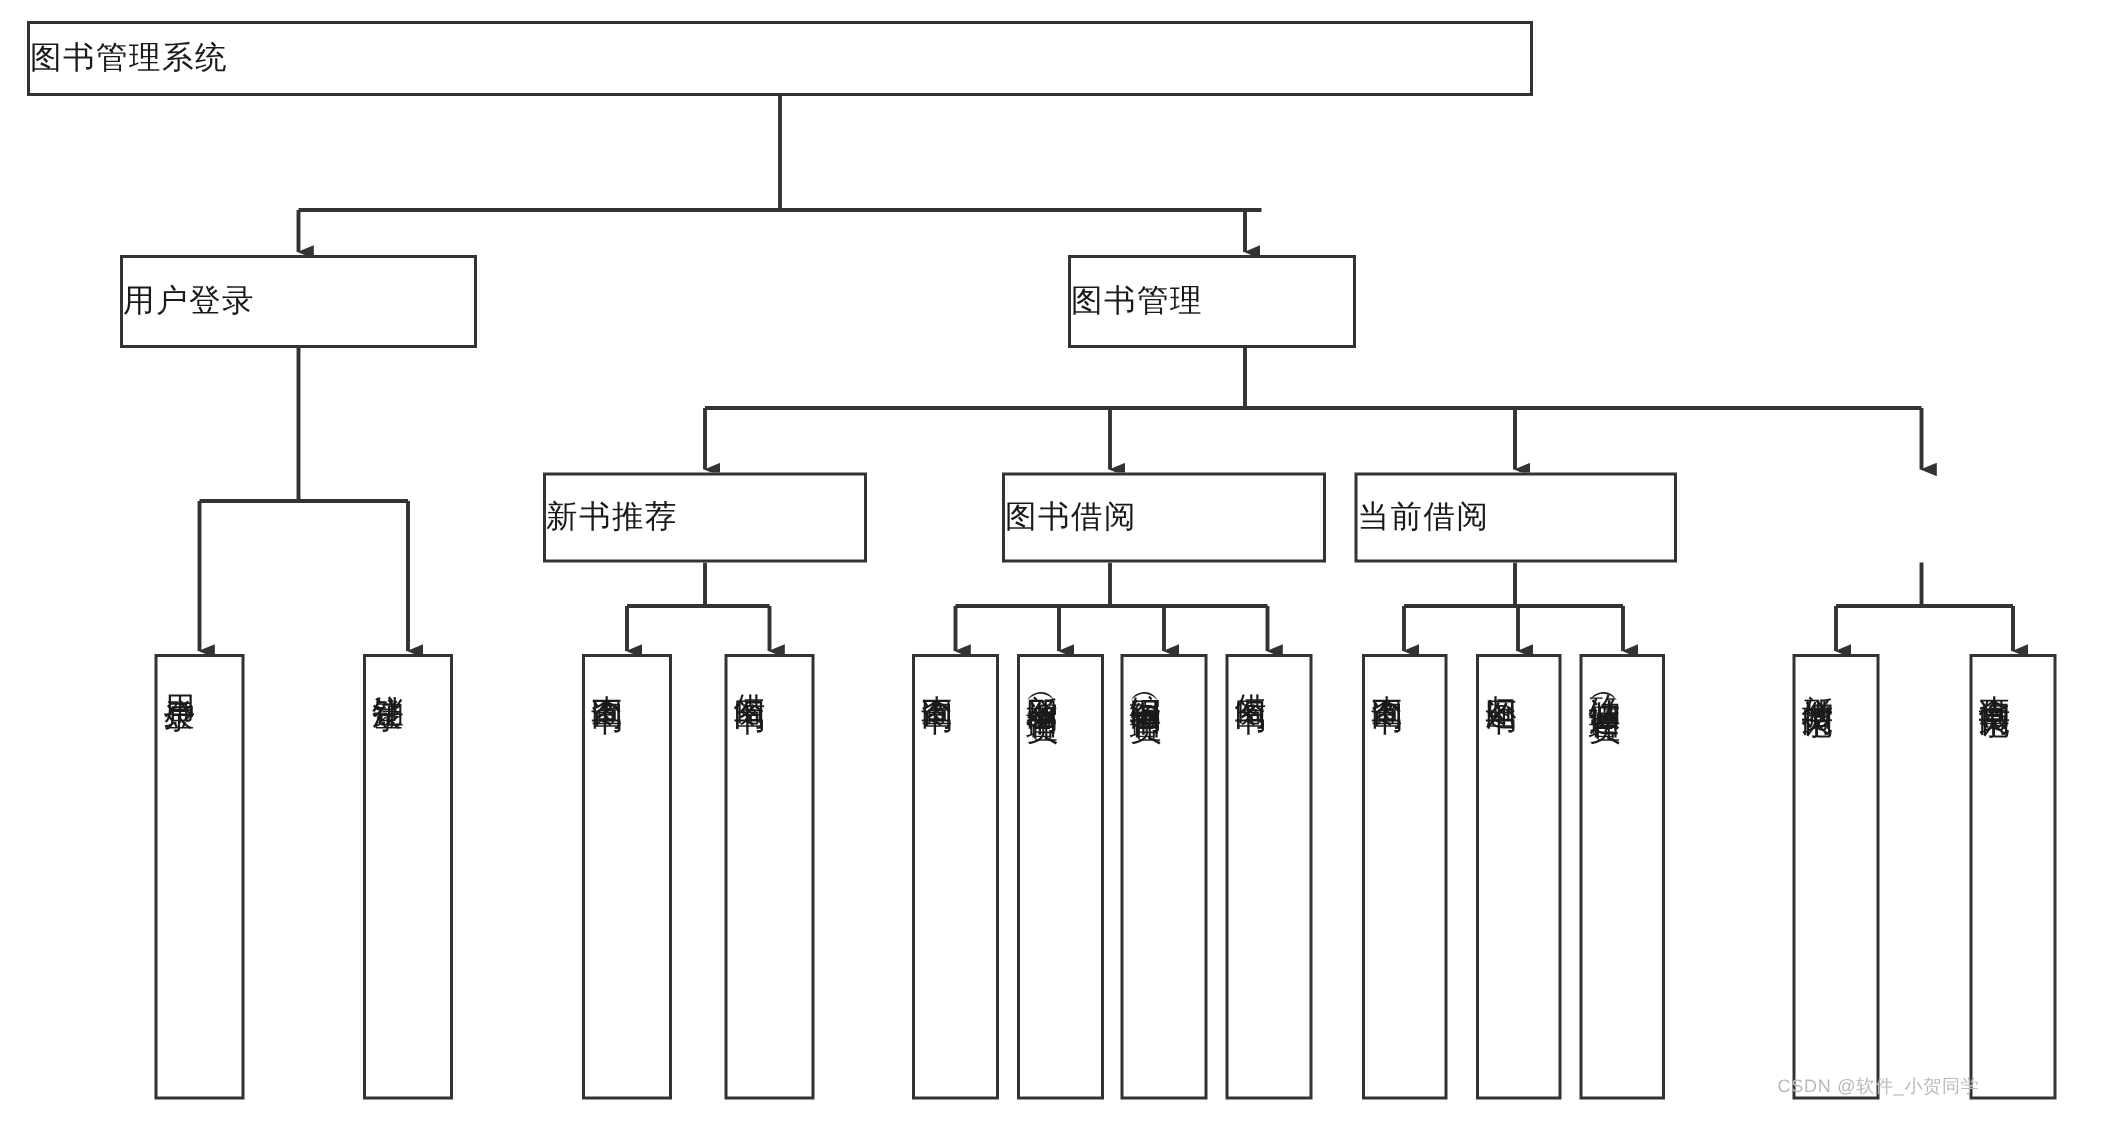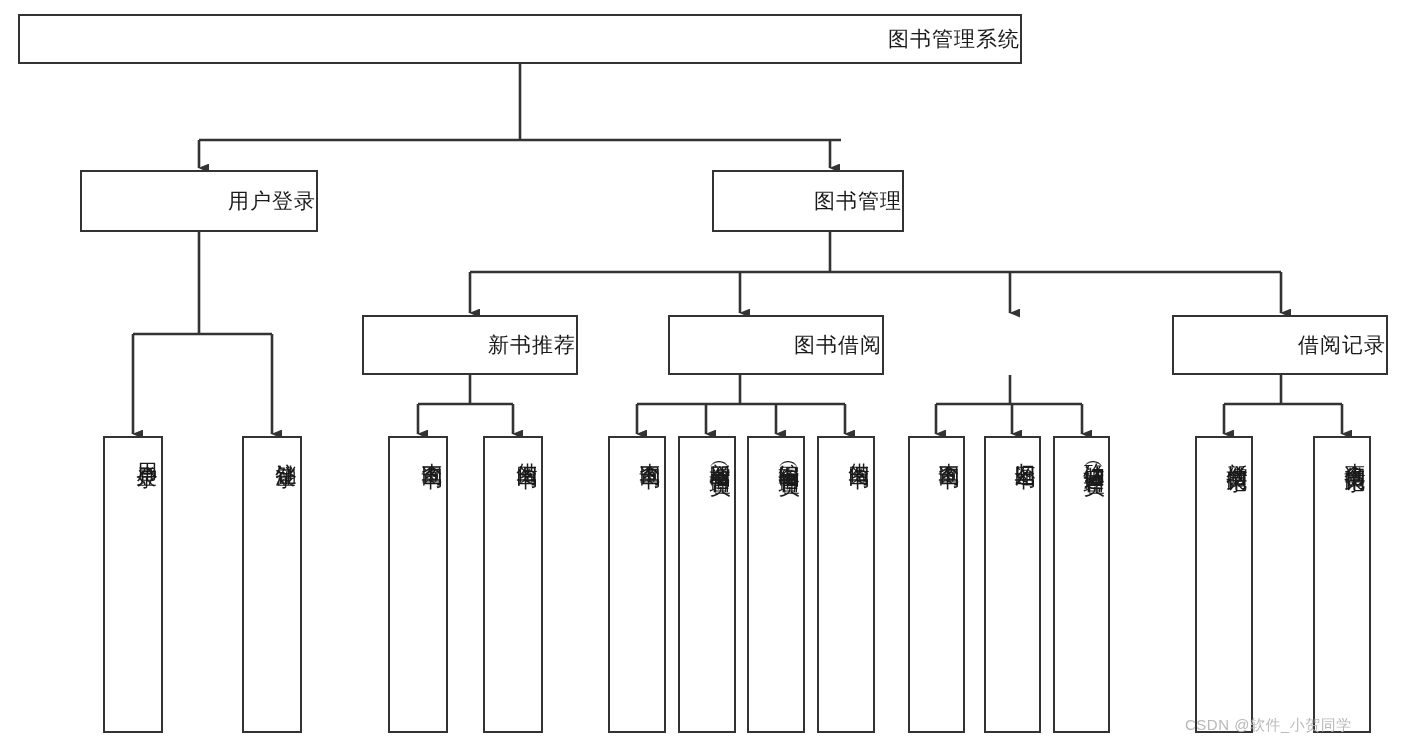--- a/index.html
+++ b/index.html
@@ -26,21 +26,21 @@
     height: 747px;
     pointer-events: none;
   }
   .node {
     position: absolute;
     box-sizing: border-box;
     background: #ffffff;
     border: 2px solid #333333;
     display: flex;
     align-items: center;
-    justify-content: flex-end;
+    justify-content: flex-start;
     color: #1a1a1a;
   }
   .node.horiz {
     font-size: 21px;
     letter-spacing: 1px;
     line-height: 1.2;
     text-align: center;
   }
   .node.vert {
     padding: 8px 0 0 0;
@@ -52,21 +52,21 @@
     font-size: 21px;
     line-height: 1.32;
     letter-spacing: 2px;
     white-space: nowrap;
     text-align: left;
   }
   .watermark {
     position: absolute;
     left: 1185px;
     top: 716px;
-    font-size: 15px;
+    font-size: 12px;
     color: #b9b9b9;
     white-space: nowrap;
     letter-spacing: 0.5px;
   }
 </style>
 </head>
 <body>
 
 <div id="diagram-root">
 
@@ -130,22 +130,22 @@
   <div class="node horiz" style="left:712px; top:170px; width:192px; height:62px;">
     <span>图书管理</span>
   </div>
 
   <div class="node horiz" style="left:362px; top:315px; width:216px; height:60px;">
     <span>新书推荐</span>
   </div>
   <div class="node horiz" style="left:668px; top:315px; width:216px; height:60px;">
     <span>图书借阅</span>
   </div>
-  <div class="node horiz" style="left:1172px; top:315px; width:216px; height:60px;">
-    <span>借阅记录</span>
+  <div class="node horiz" style="left:903px; top:315px; width:215px; height:60px;">
+    <span>当前借阅</span>
   </div>
 
   <div class="node vert" style="left:103px; top:436px; width:60px; height:297px;">
     <span class="vlabel">用户登录</span>
   </div>
   <div class="node vert" style="left:242px; top:436px; width:60px; height:297px;">
     <span class="vlabel">注销登录</span>
   </div>
 
   <div class="node vert" style="left:388px; top:436px; width:60px; height:297px;">

